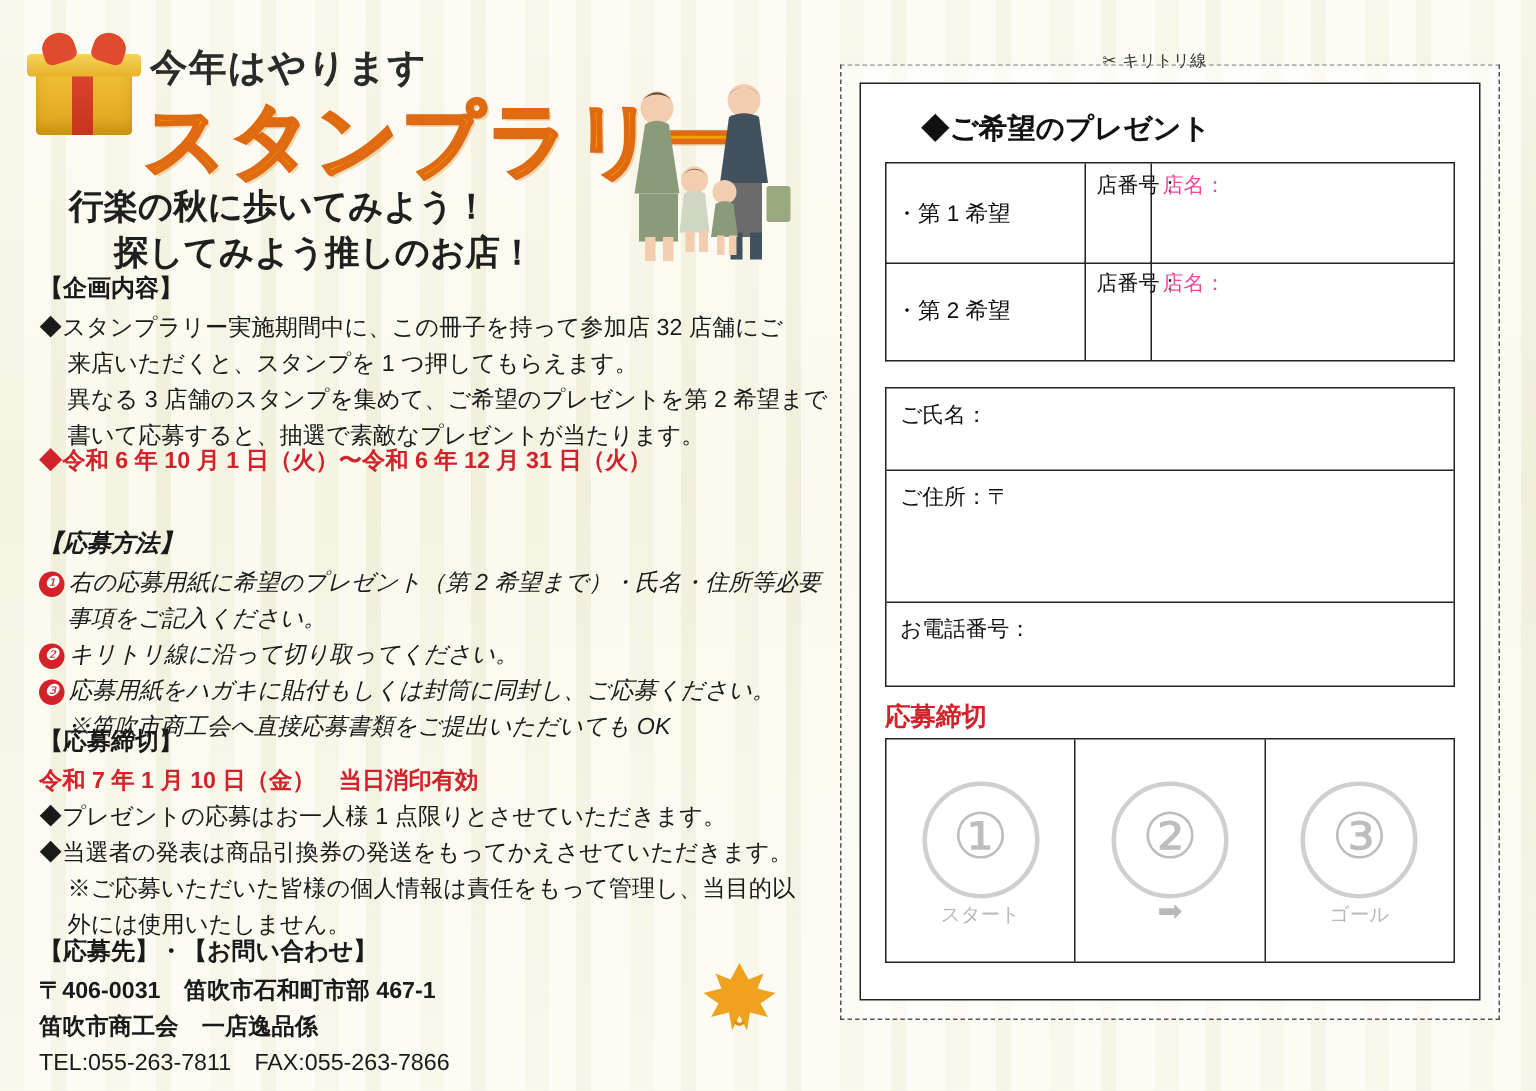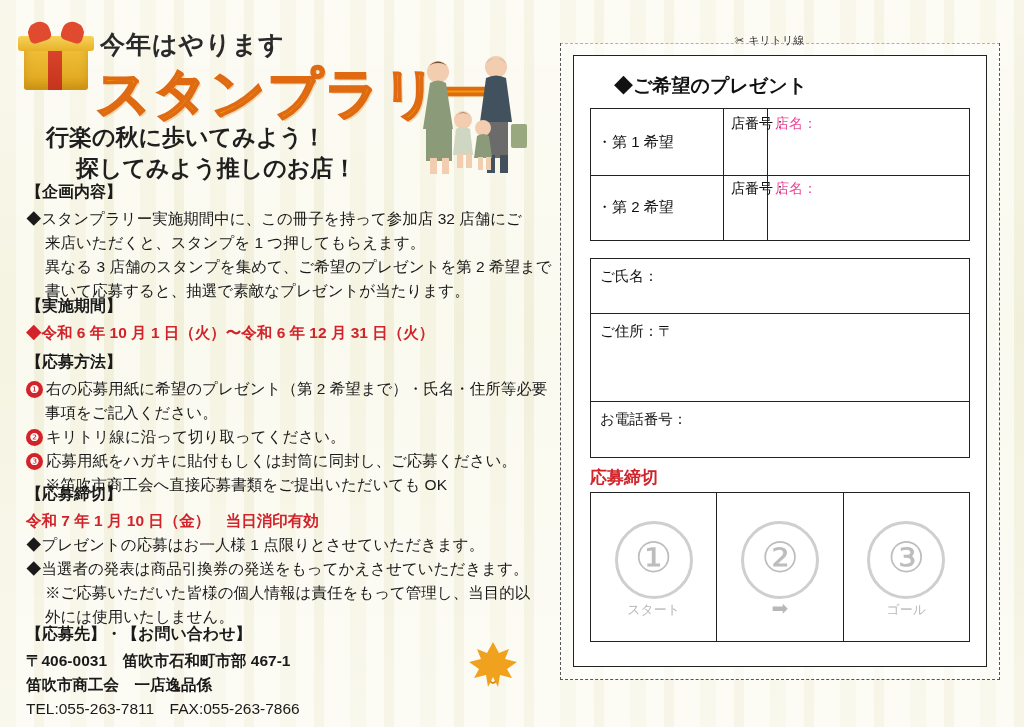--- a/index.html
+++ b/index.html
@@ -152,21 +152,21 @@
     background: #d2232a;
     color: #fff;
     font-size: 11px;
     text-align: center;
     vertical-align: 1px;
     margin-right: 3px;
   }
 
   .s1 { top: 182px; }
   .s2 { top: 296px; }
-  .s3 { top: 352px; }
+  .s3 { top: 352px; font-style: italic; }
   .s4 { top: 484px; }
   .s5 { top: 624px; }
 
   
   .maple { position: absolute; left: 466px; top: 640px; width: 54px; height: 50px; }
 
   
   .cut-label {
     position: absolute;
     left: 735px;
@@ -386,21 +386,20 @@
 
     <div class="sect s1">
       <div class="sect-head">【企画内容】</div>
       <div class="line">◆スタンプラリー実施期間中に、この冊子を持って参加店 32 店舗にご</div>
       <div class="line indent">来店いただくと、スタンプを 1 つ押してもらえます。</div>
       <div class="line indent">異なる 3 店舗のスタンプを集めて、ご希望のプレゼントを第 2 希望まで</div>
       <div class="line indent">書いて応募すると、抽選で素敵なプレゼントが当たります。</div>
     </div>
 
     <div class="sect s2">
-      <div class="sect-head">【実施期間】</div>
       <div class="line red">◆令和 6 年 10 月 1 日（火）〜令和 6 年 12 月 31 日（火）</div>
     </div>
 
     <div class="sect s3">
       <div class="sect-head">【応募方法】</div>
       <div class="line">
         <span class="num">❶</span><span>右の応募用紙に希望のプレゼント（第 2 希望まで）・氏名・住所等必要</span>
       </div>
       <div class="line indent">事項をご記入ください。</div>
       <div class="line">

